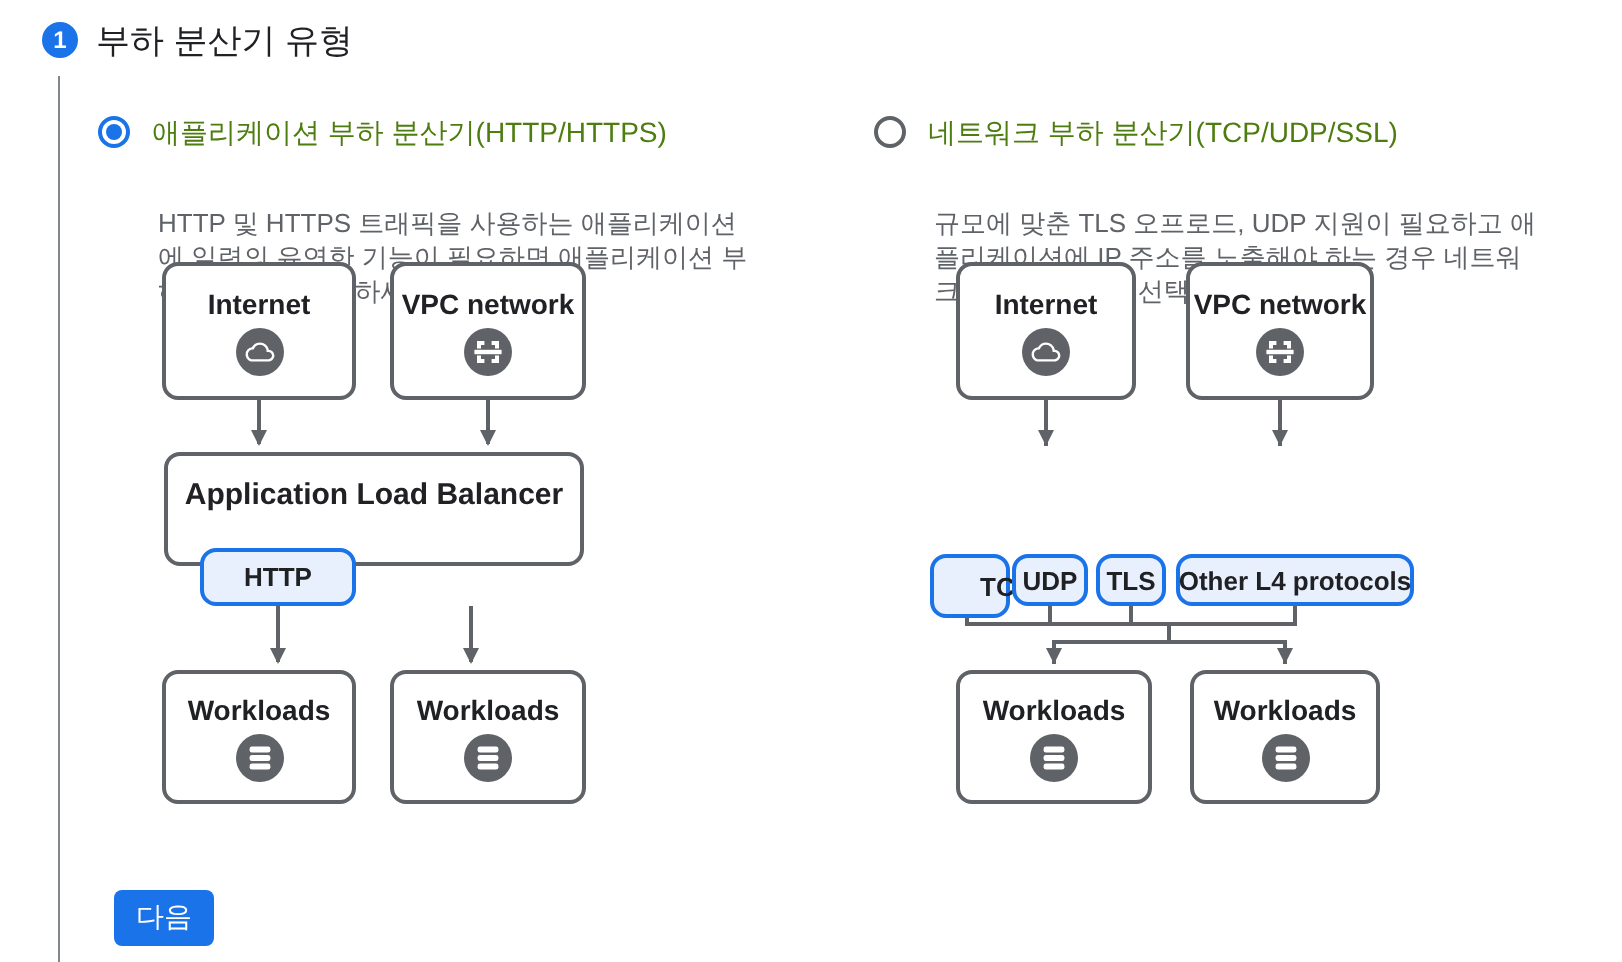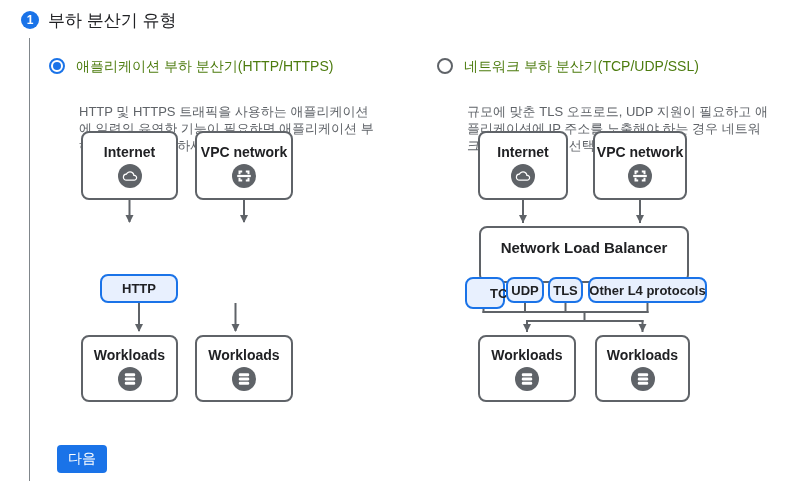--- a/index.html
+++ b/index.html
@@ -98,20 +98,23 @@
       <g fill="none" stroke="#fff" stroke-width="2">
         <path d="M7.5 10.2V7.5h2.7"></path>
         <path d="M13.8 7.5h2.7v2.7"></path>
         <path d="M16.5 13.8v2.7h-2.7"></path>
         <path d="M10.2 16.5H7.5v-2.7"></path>
       </g>
       <rect x="5.2" y="10.9" width="13.6" height="2.2" fill="#fff"></rect>
     </svg>
   </div>
 
+  <div class="node lb-box" style="left:1px;top:95px;width:210px;height:57px;">
+    <span class="lb-label">Application Load Balancer</span>
+  </div>
 
   <div class="chip" style="left:19px;top:143px;width:78px;height:29px;">
     <span>HTTP</span>
   </div>
 
   <div class="node" style="left:0;top:204px;width:97px;height:67px;">
     <span class="node-label">Workloads</span>
     <svg class="node-icon" viewBox="0 0 24 24">
       <circle cx="12" cy="12" r="12" fill="#5f6368"></circle>
       <g fill="#fff">
@@ -172,23 +175,20 @@
       <g fill="none" stroke="#fff" stroke-width="2">
         <path d="M7.5 10.2V7.5h2.7"></path>
         <path d="M13.8 7.5h2.7v2.7"></path>
         <path d="M16.5 13.8v2.7h-2.7"></path>
         <path d="M10.2 16.5H7.5v-2.7"></path>
       </g>
       <rect x="5.2" y="10.9" width="13.6" height="2.2" fill="#fff"></rect>
     </svg>
   </div>
 
-  <div class="node lb-box" style="left:16px;top:95px;width:210px;height:57px;">
-    <span class="lb-label">Network Load Balancer</span>
-  </div>
 
   <div class="chip" style="left:2px;top:146px;width:37px;height:32px;padding-left:36px;">
     <span>TCP</span>
   </div>
   <div class="chip" style="left:43px;top:146px;width:38px;height:26px;">
     <span>UDP</span>
   </div>
   <div class="chip" style="left:85px;top:146px;width:35px;height:26px;">
     <span>TLS</span>
   </div>

